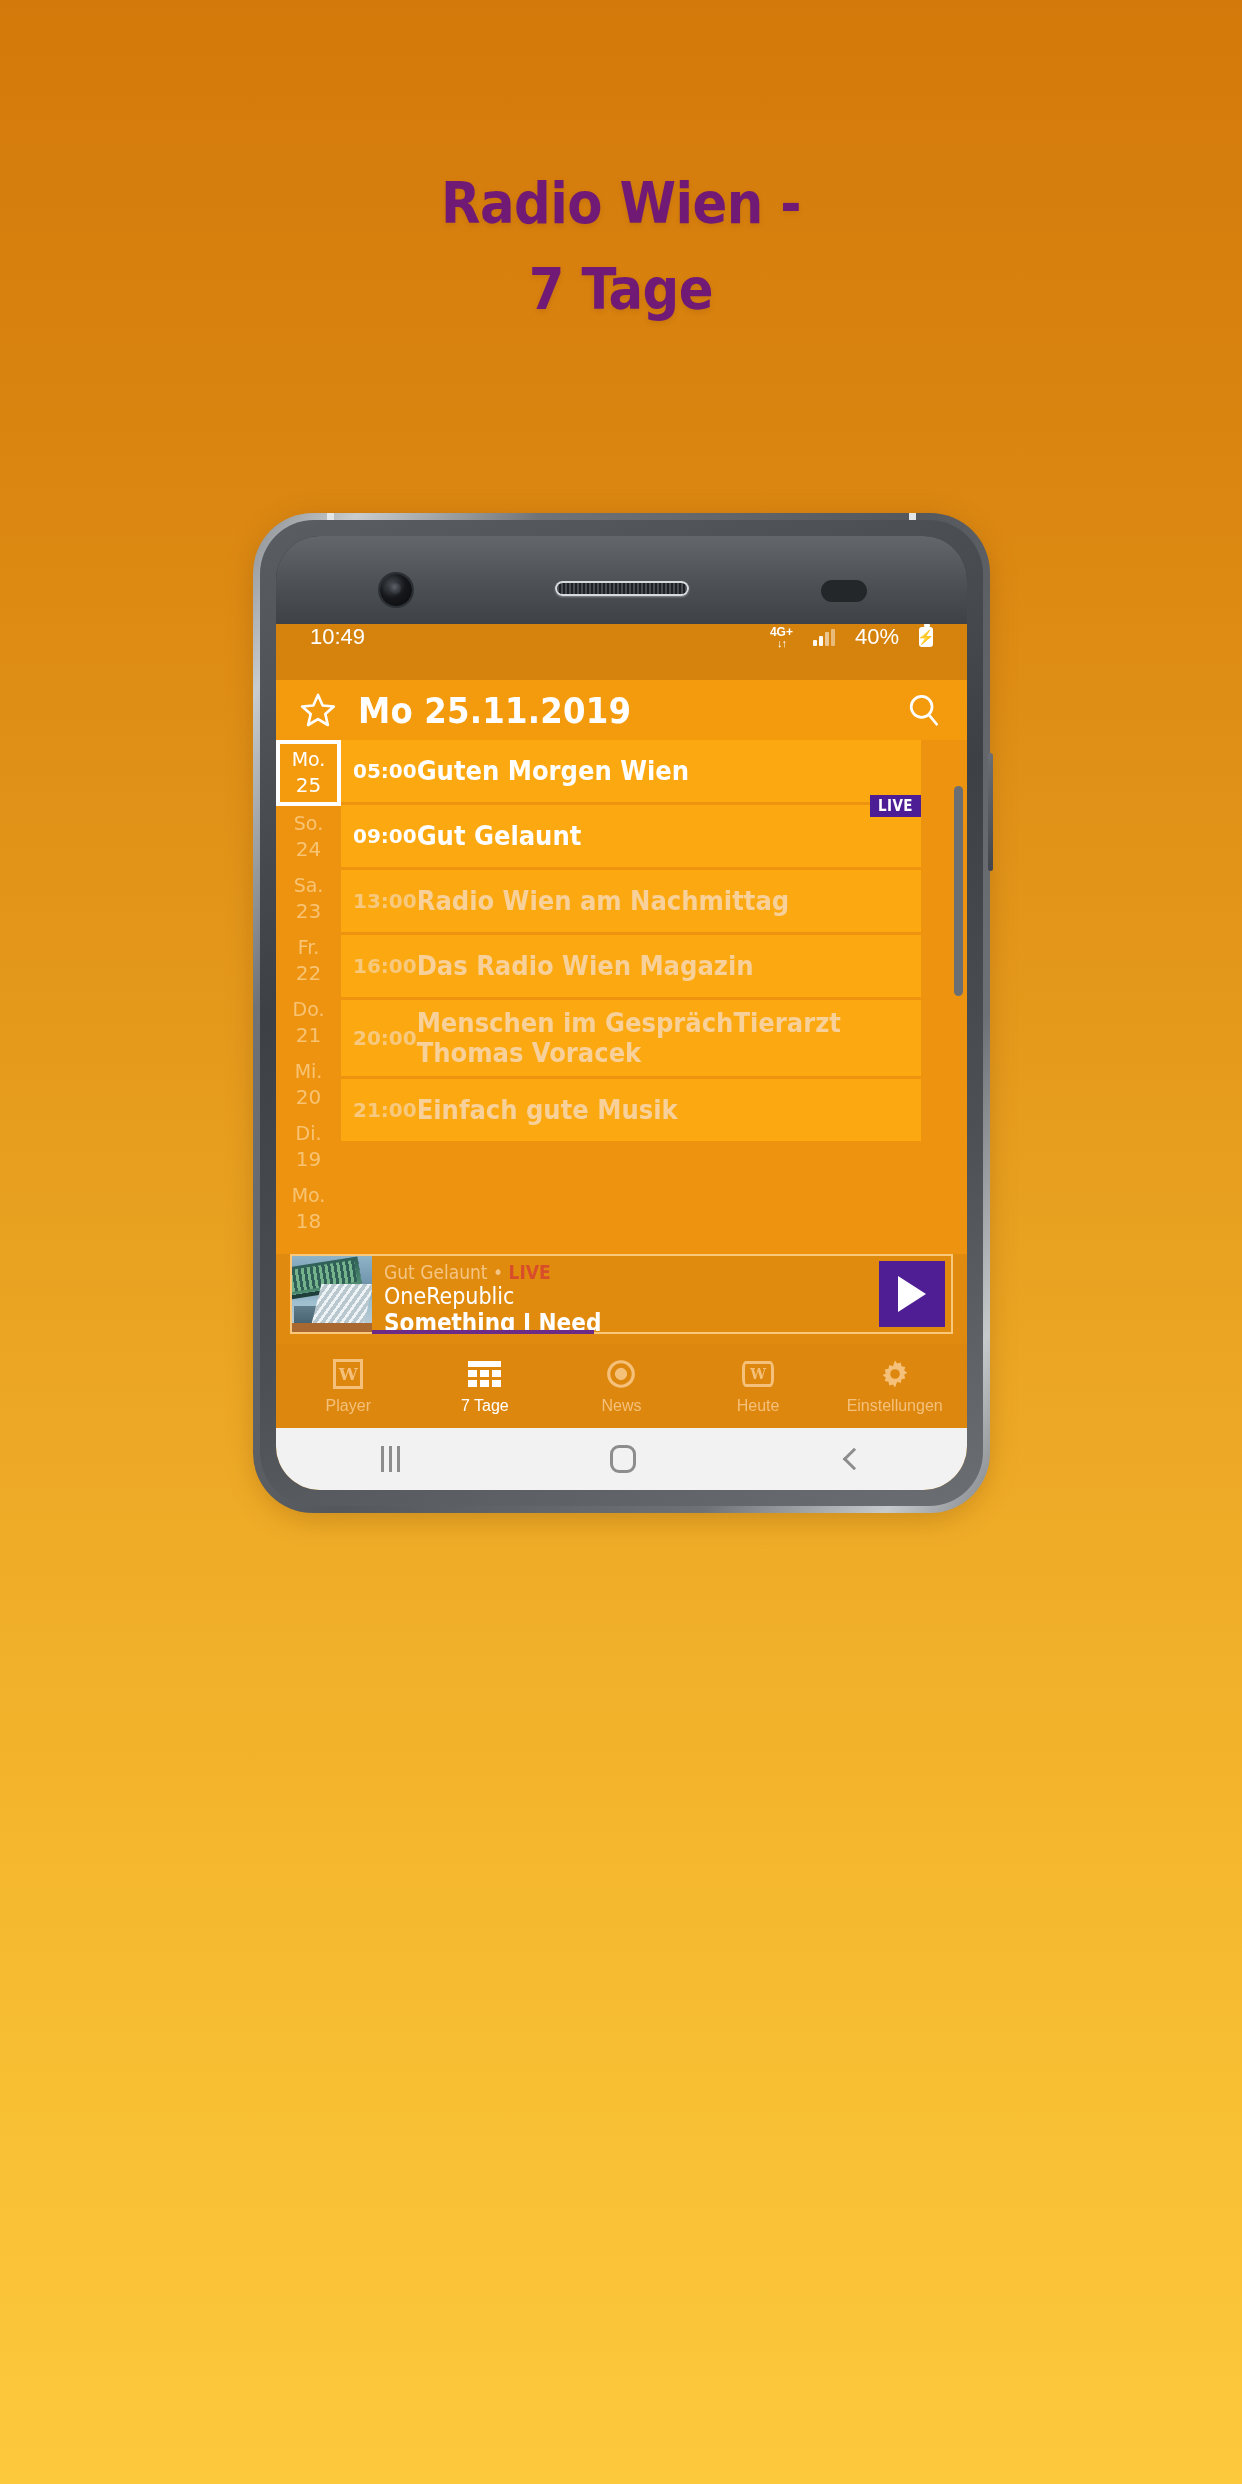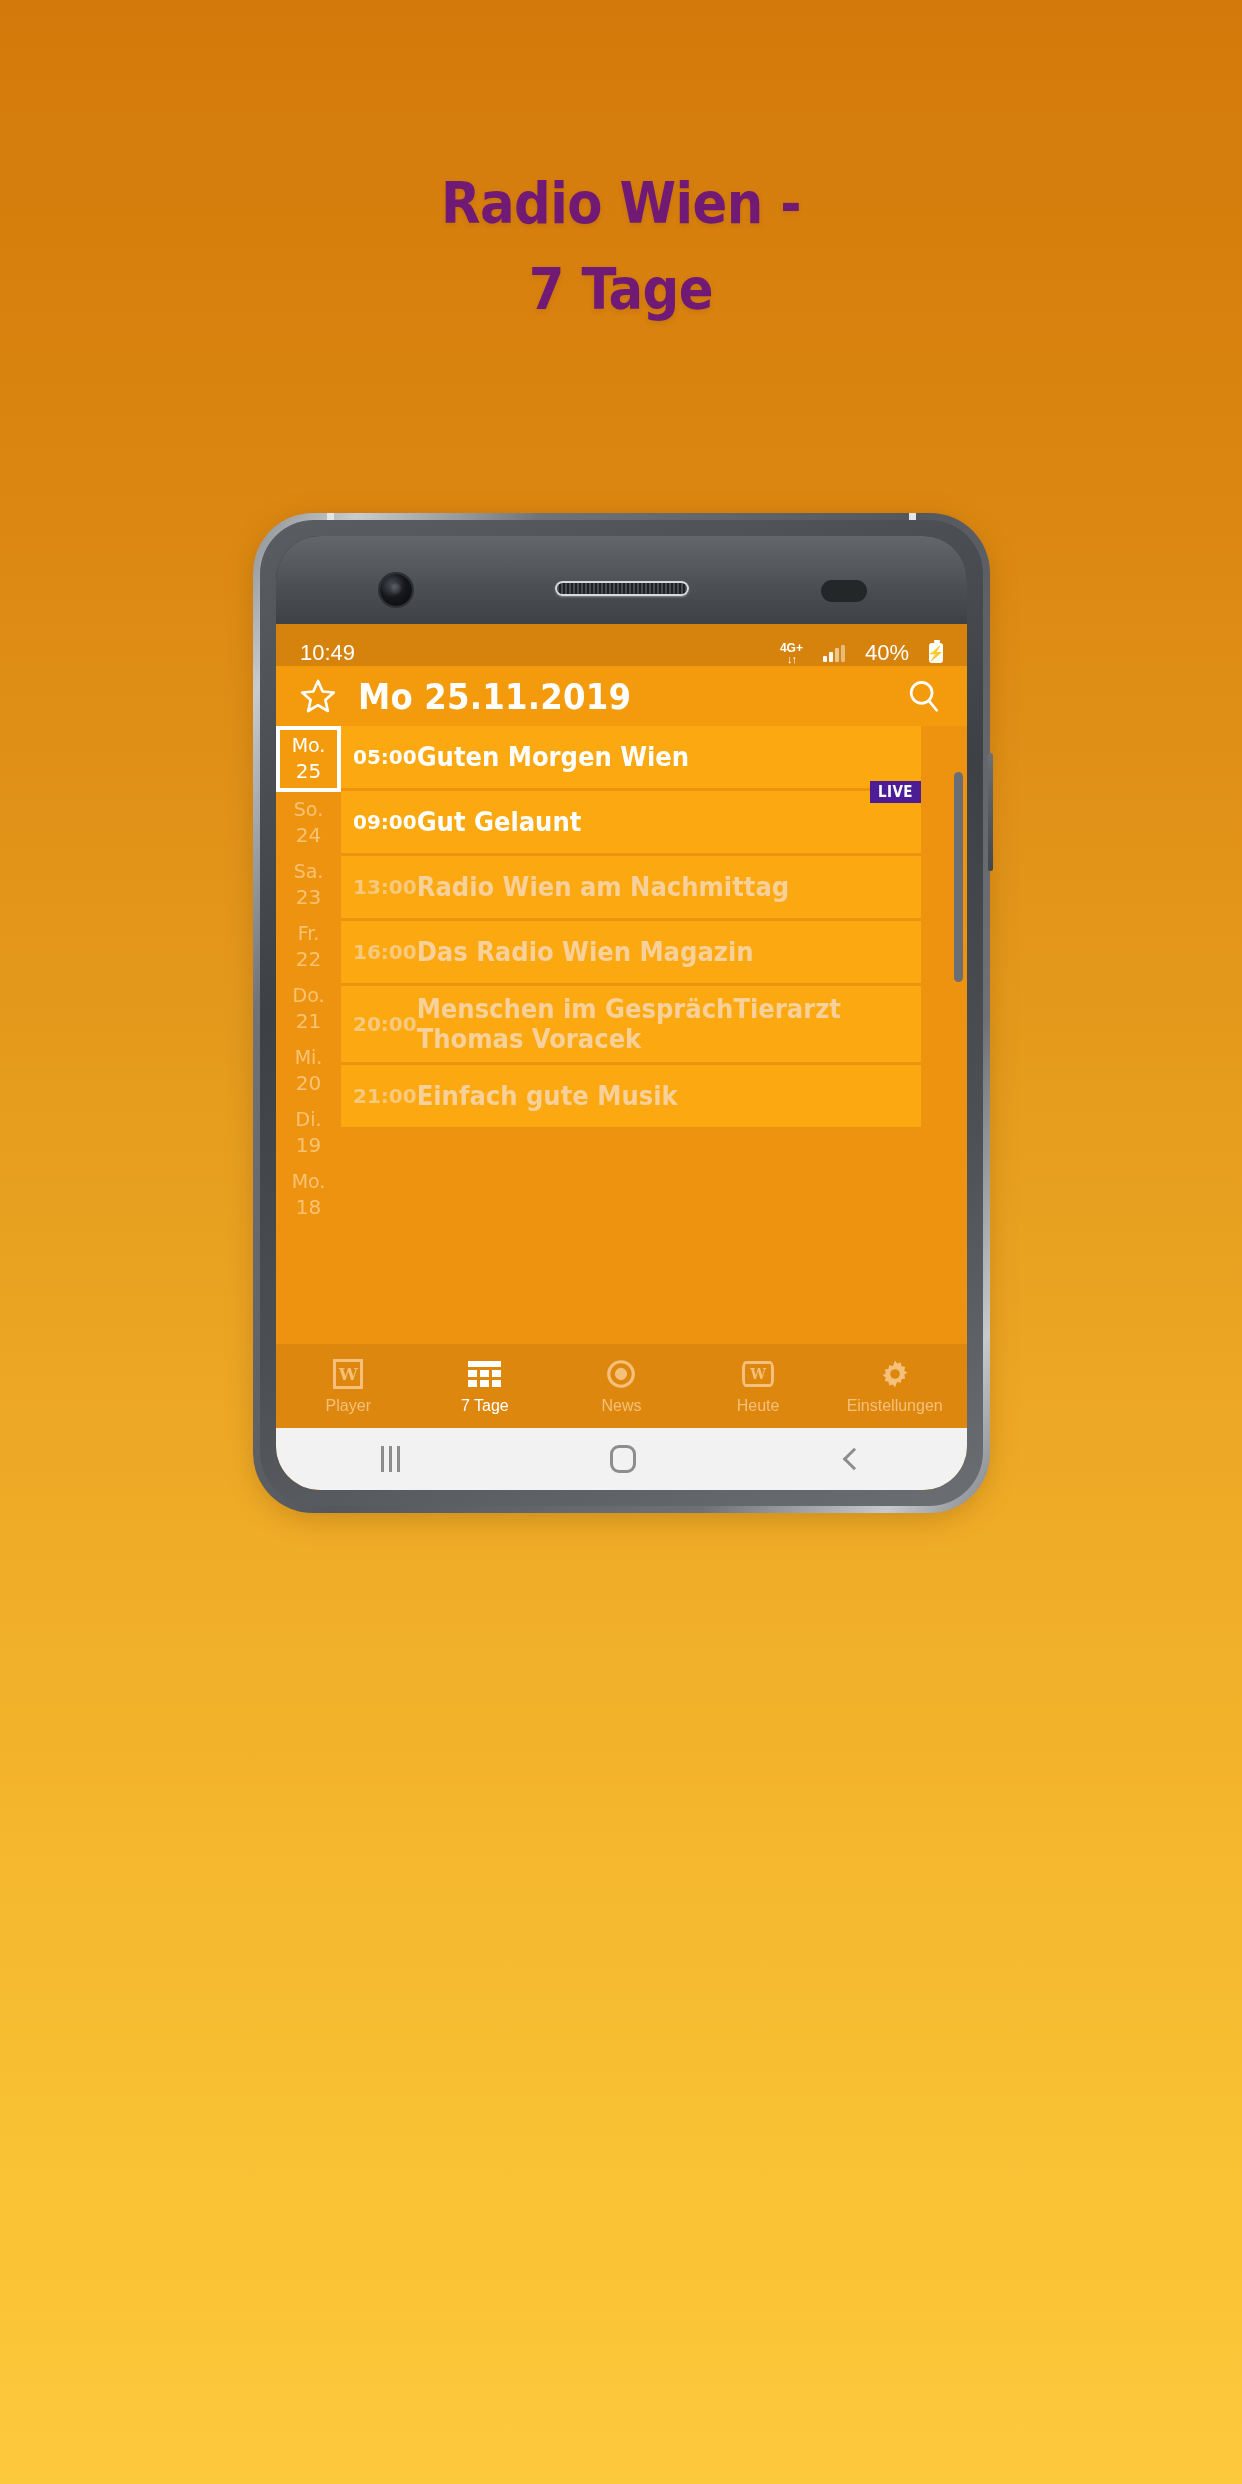--- a/index.html
+++ b/index.html
@@ -90,23 +90,23 @@
   
   .sidebtn{
     position:absolute; right:-3px; width:5px; border-radius:3px;
     background:linear-gradient(180deg,#6c7074,#42464a);
     z-index:6;
   }
   .sidebtn.b1{ top:240px; height:118px; }
 
   
   .statusbar{
-    height:42px; background:#d5830d; color:#fff;
-    display:flex; align-items:flex-end; justify-content:space-between;
-    padding:0 24px; flex:none;
+    height:56px; background:#d5830d; color:#fff;
+    display:flex; align-items:flex-start; justify-content:space-between;
+    padding:0 34px; flex:none;
     font-size:22px; font-family:"Liberation Sans",sans-serif;
   }
   .sb-right{ display:flex; align-items:center; gap:20px; }
   .net{ display:flex; flex-direction:column; align-items:center; line-height:1;}
   .net .g{ font-size:12px; font-weight:bold; }
   .net .ar{ font-size:11px; letter-spacing:-1px; }
   .bars{ display:flex; align-items:flex-end; gap:2px; height:17px; }
   .bars i{ width:4px; background:#fff; display:block; border-radius:1px; }
   .bars i:nth-child(1){height:6px;opacity:.95}
   .bars i:nth-child(2){height:10px;opacity:.95}
@@ -393,20 +393,37 @@
               </div>
               <div class="prog">
                 <span class="time">21:00</span>
                 <span class="name">Einfach gute Musik</span>
               </div>
             </div>
 
             <div class="scrollbar"></div>
           </div>
 
+          <div class="nowbar">
+            <div class="thumb">
+              <div class="roof"></div>
+                <div class="bldg"></div>
+              <div class="stair"></div>
+                <div class="ground"></div>
+            </div>
+            <div class="npmeta">
+              <div class="np1"><span>Gut Gelaunt • </span><b>LIVE</b></div>
+              <div class="np2">OneRepublic</div>
+              <div class="np3">Something I Need</div>
+            </div>
+            <div class="playbtn">
+                <span class="tri"></span>
+              </div>
+            <div class="npprog"></div>
+          </div>
 
           <div class="tabbar">
             <div class="tab">
               <span class="tico">
                   <span class="wbox">W</span>
                 </span>
               <span class="lbl">Player</span>
             </div>
             <div class="tab active">
               <span class="tico">

